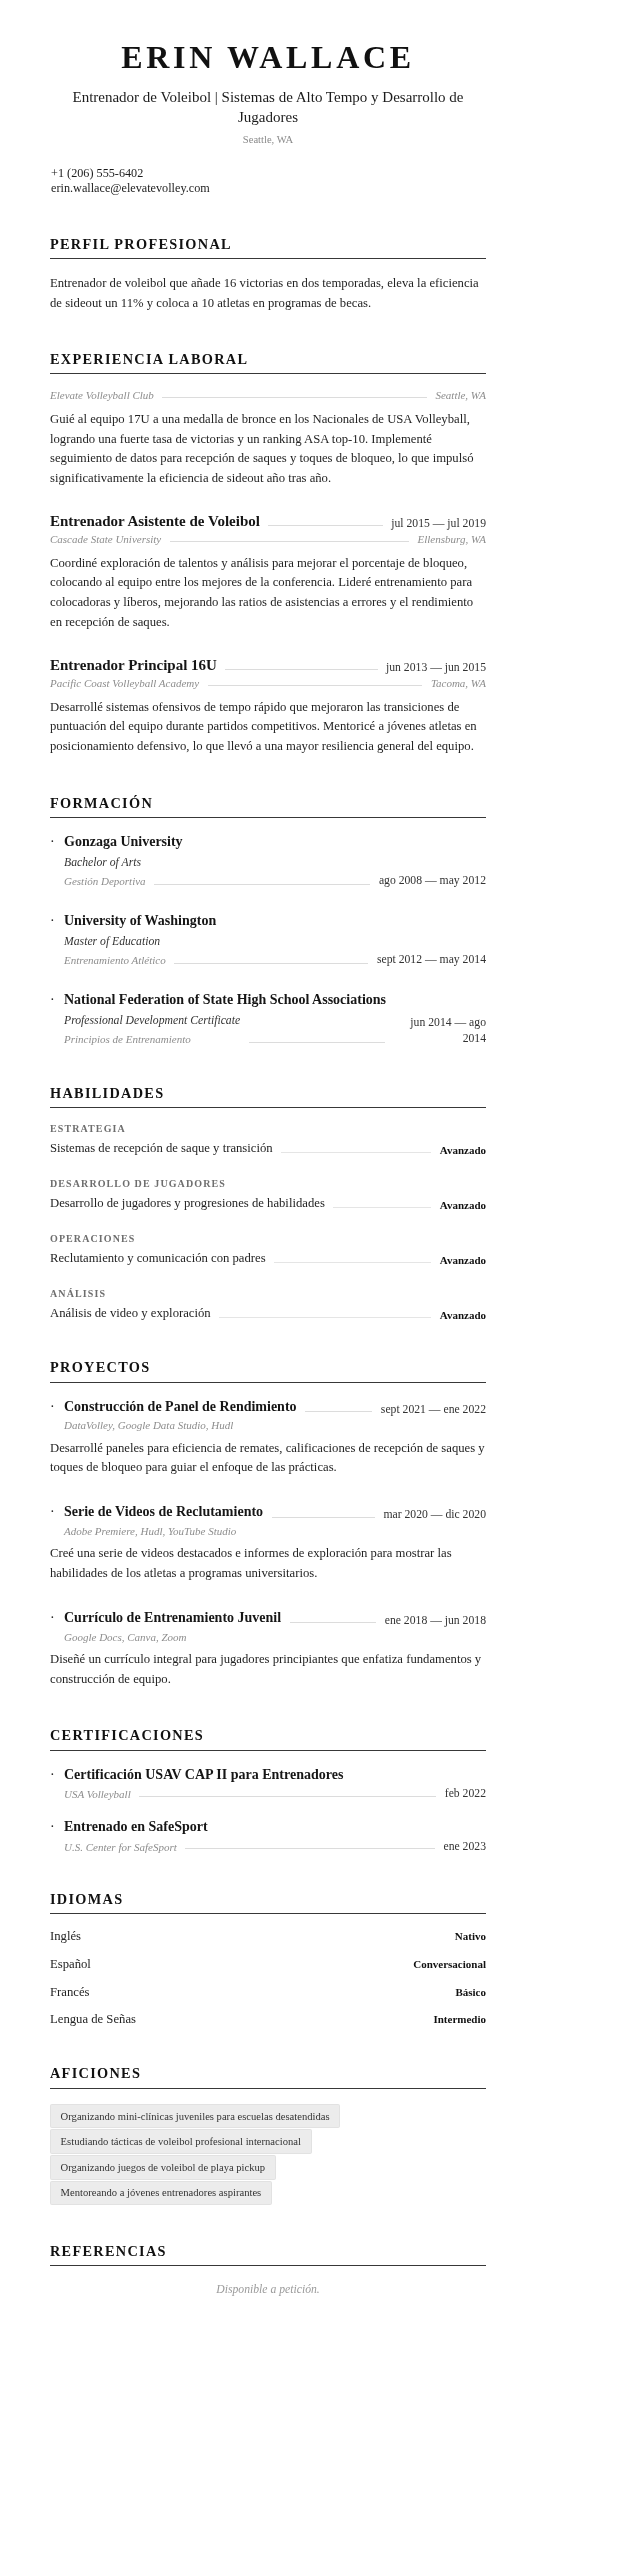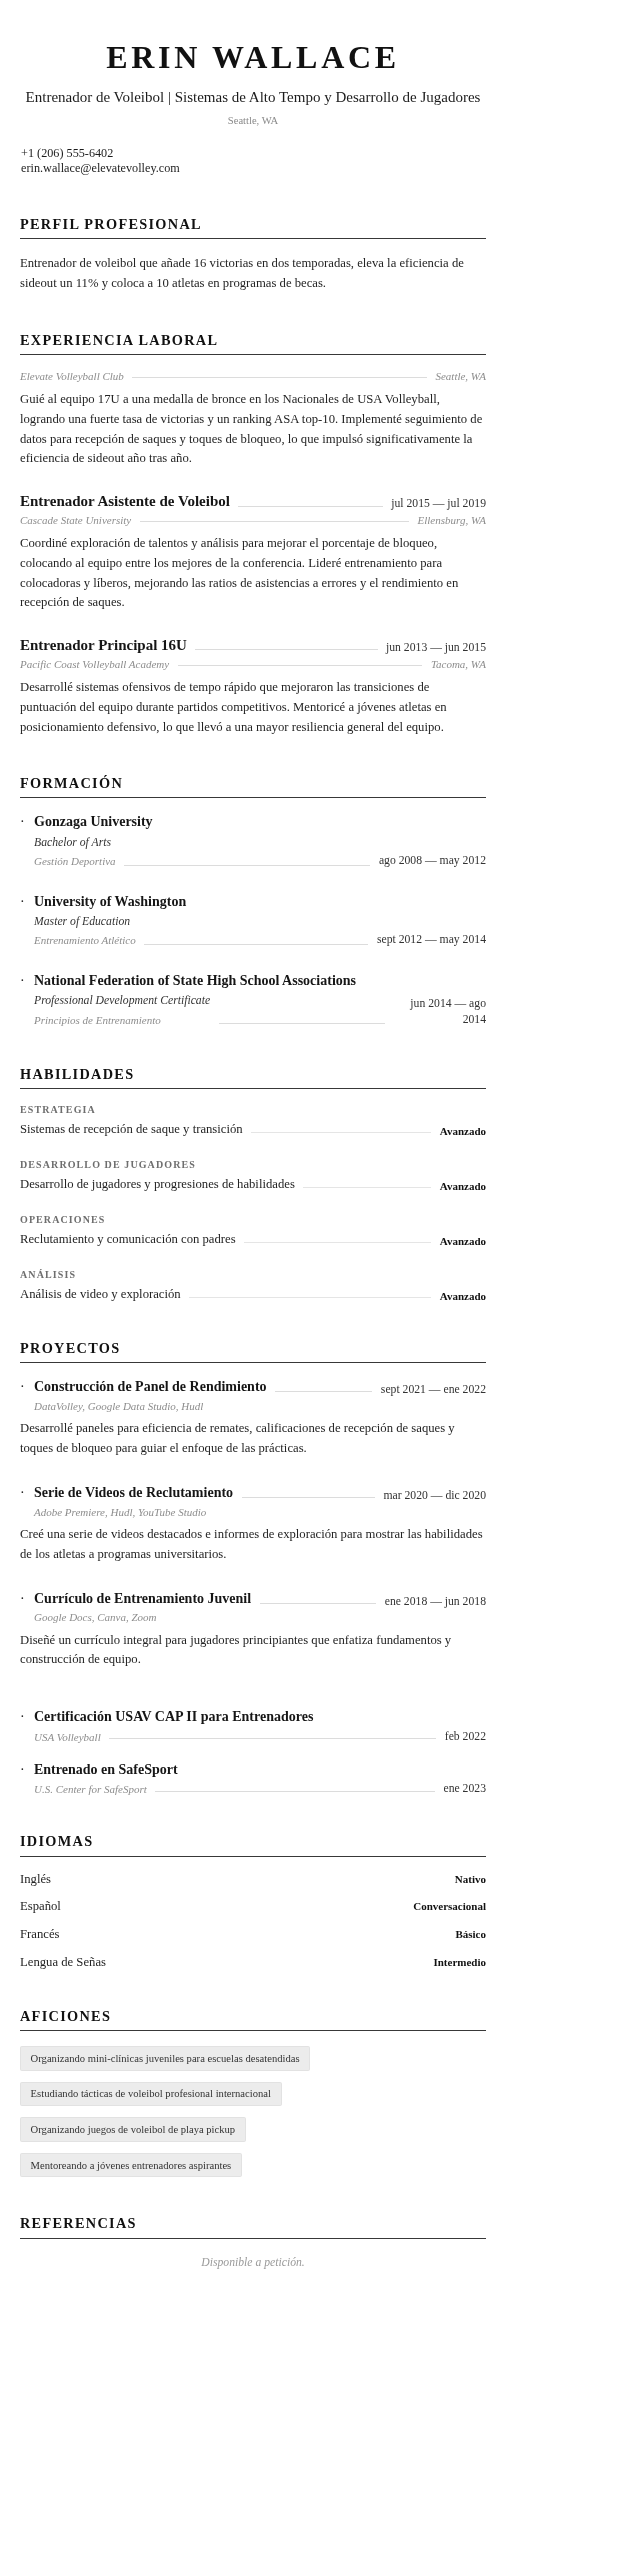--- a/index.html
+++ b/index.html
@@ -5,21 +5,21 @@
   * { margin: 0; padding: 0; box-sizing: border-box; }
   html, body { background: #ffffff; }
   body {
     width: 637px;
     font-family: "Liberation Serif", "DejaVu Serif", serif;
     color: #222222;
   }
   .page {
     width: 520px;
     min-height: 2576px;
-    padding: 38px 34px 42px 20px;
+    padding: 38px 34px 42px 50px;
     background: #ffffff;
   }
 
   
   .header { text-align: center; }
   .name {
     font-size: 32px;
     font-weight: bold;
     letter-spacing: 3.7px;
     color: #111111;
@@ -115,21 +115,21 @@
   .cert-org { font-size: 11px; font-style: italic; color: #8d8d8d; }
   .cert-sub .cert-left { padding-left: 14px; }
   .cert-date { font-size: 11.7px; color: #333333; white-space: nowrap; }
 
   
   .lang-row { display: flex; justify-content: space-between; align-items: baseline; margin-bottom: 12.7px; }
   .lang-name { font-size: 12.7px; color: #242424; }
   .lang-level { font-size: 11px; font-weight: bold; color: #111111; }
 
   
-  .hobby-list { display: flex; flex-direction: column; align-items: flex-start; gap: 11px; }
+  .hobby-list { display: flex; flex-direction: column; align-items: flex-start; gap: 1px; }
   .hobby-chip {
     background: #ececec;
     border: 0.5px solid #e2e2e2;
     border-radius: 1.6px;
     padding: 5.8px 9.6px;
     font-size: 10.6px;
     color: #333333;
   }
 
   
@@ -342,20 +342,21 @@
           <span class="project-dates">ene 2018 — jun 2018</span>
         </div>
         <div class="project-tools">Google Docs, Canva, Zoom</div>
         <p class="body-text project-desc">Diseñé un currículo integral para jugadores principiantes que enfatiza fundamentos y construcción de equipo.</p>
       </div>
 
     </div>
   </div>
 
   <div class="section">
+    <h2 class="section-title">CERTIFICACIONES</h2>
     <div class="section-body">
 
       <div class="cert-item">
         <div class="cert-name">
           <span class="bullet">·</span>
           <span>Certificación USAV CAP II para Entrenadores</span>
         </div>
         <div class="row cert-sub">
           <span class="cert-left cert-org">USA Volleyball</span>
           <span class="leader"></span>

